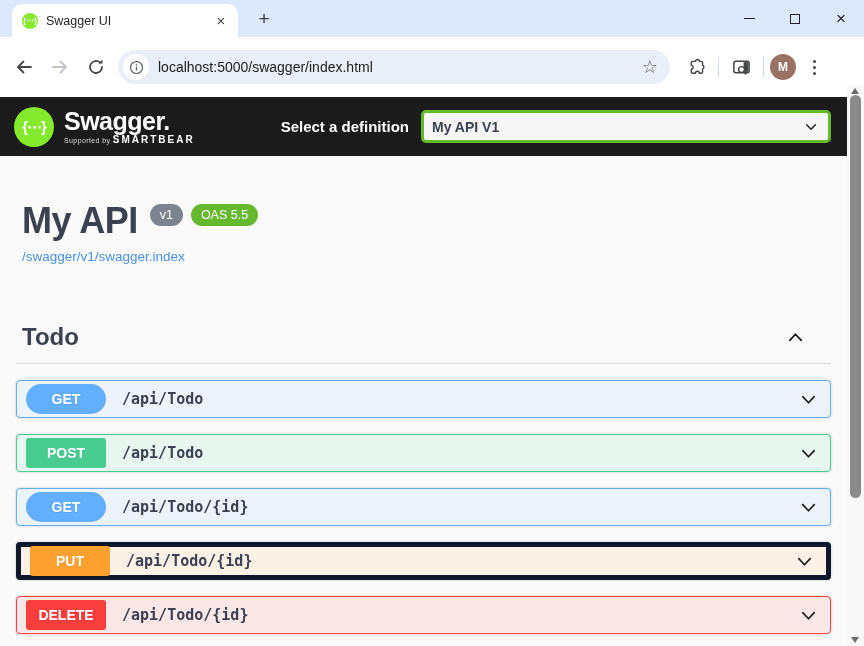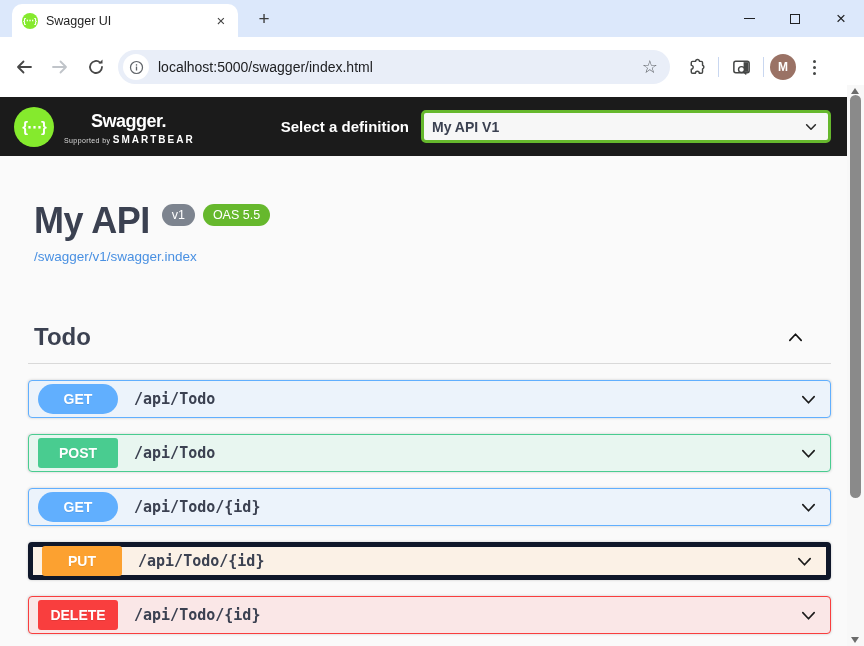--- a/index.html
+++ b/index.html
@@ -37,31 +37,31 @@
   .avatar { width:26px; height:26px; border-radius:50%; background:#9a7265; color:#fff; font-size:12px; font-weight:700;
             display:flex; align-items:center; justify-content:center; }
   .kebab { display:flex; flex-direction:column; align-items:center; justify-content:center; width:28px; height:32px; margin-left:4px; }
   .kebab i { width:3px; height:3px; border-radius:50%; background:#454746; margin:1.5px 0; }
 
   
   .topbar { height:59px; background:#1b1b1b; display:flex; align-items:center; padding:0 33px 0 14px; }
   .logo-circle { width:40px; height:40px; border-radius:50%; background:#85ea2d; color:#fff; font-weight:700;
                  font-size:15px; display:flex; align-items:center; justify-content:center; flex:none; letter-spacing:-1px; }
   .logo-textcol { margin-left:10px; display:flex; flex-direction:column; }
-  .logo-word { color:#fff; font-size:18px; font-weight:700; line-height:24px; letter-spacing:-0.5px;margin-left:27px; }
+  .logo-word { color:#fff; font-size:25px; font-weight:700; line-height:24px; letter-spacing:-0.5px; }
   .logo-sub { color:#dcdcdc; font-size:7px; letter-spacing:.4px; margin-top:1px; }
   .logo-sub b { font-size:10px; letter-spacing:2px; font-weight:700; color:#fff; }
   .topbar-spacer { flex:1; }
   .select-label { color:#fff; font-size:15px; font-weight:700; margin-right:12px; white-space:nowrap; }
   .def-select { width:410px; height:33px; background:#f7f7f7; border:3px solid #66b82d; border-radius:5px;
                 display:flex; align-items:center; padding:0 10px 0 8px; }
   .def-select-value { font-size:14px; font-weight:700; color:#3b4151; flex:1; }
 
   
-  .swagger-wrap { padding:0 33px 0 28px; }
+  .swagger-wrap { padding:0 33px 0 16px; }
   .info-block { margin:46px 0 0 6px; }
   .api-title-row { display:flex; align-items:flex-start; }
   .api-title { font-size:36px; font-weight:700; color:#3b4151; line-height:38px; letter-spacing:-0.5px; }
   .pill { border-radius:57px; color:#fff; font-size:12.5px; font-weight:400; padding:4px 10px; margin-top:2px; }
   .pill-version { background:#7d848f; margin-left:12px; }
   .pill-oas { background:#66b82d; margin-left:8px; }
   .spec-link { display:inline-block; margin-top:9px; font-size:13.5px; color:#4990e2; text-decoration:none; }
 
   .tag-section { margin-top:58px; }
   .tag-header { display:flex; align-items:center; margin-left:6px; cursor:pointer; }

